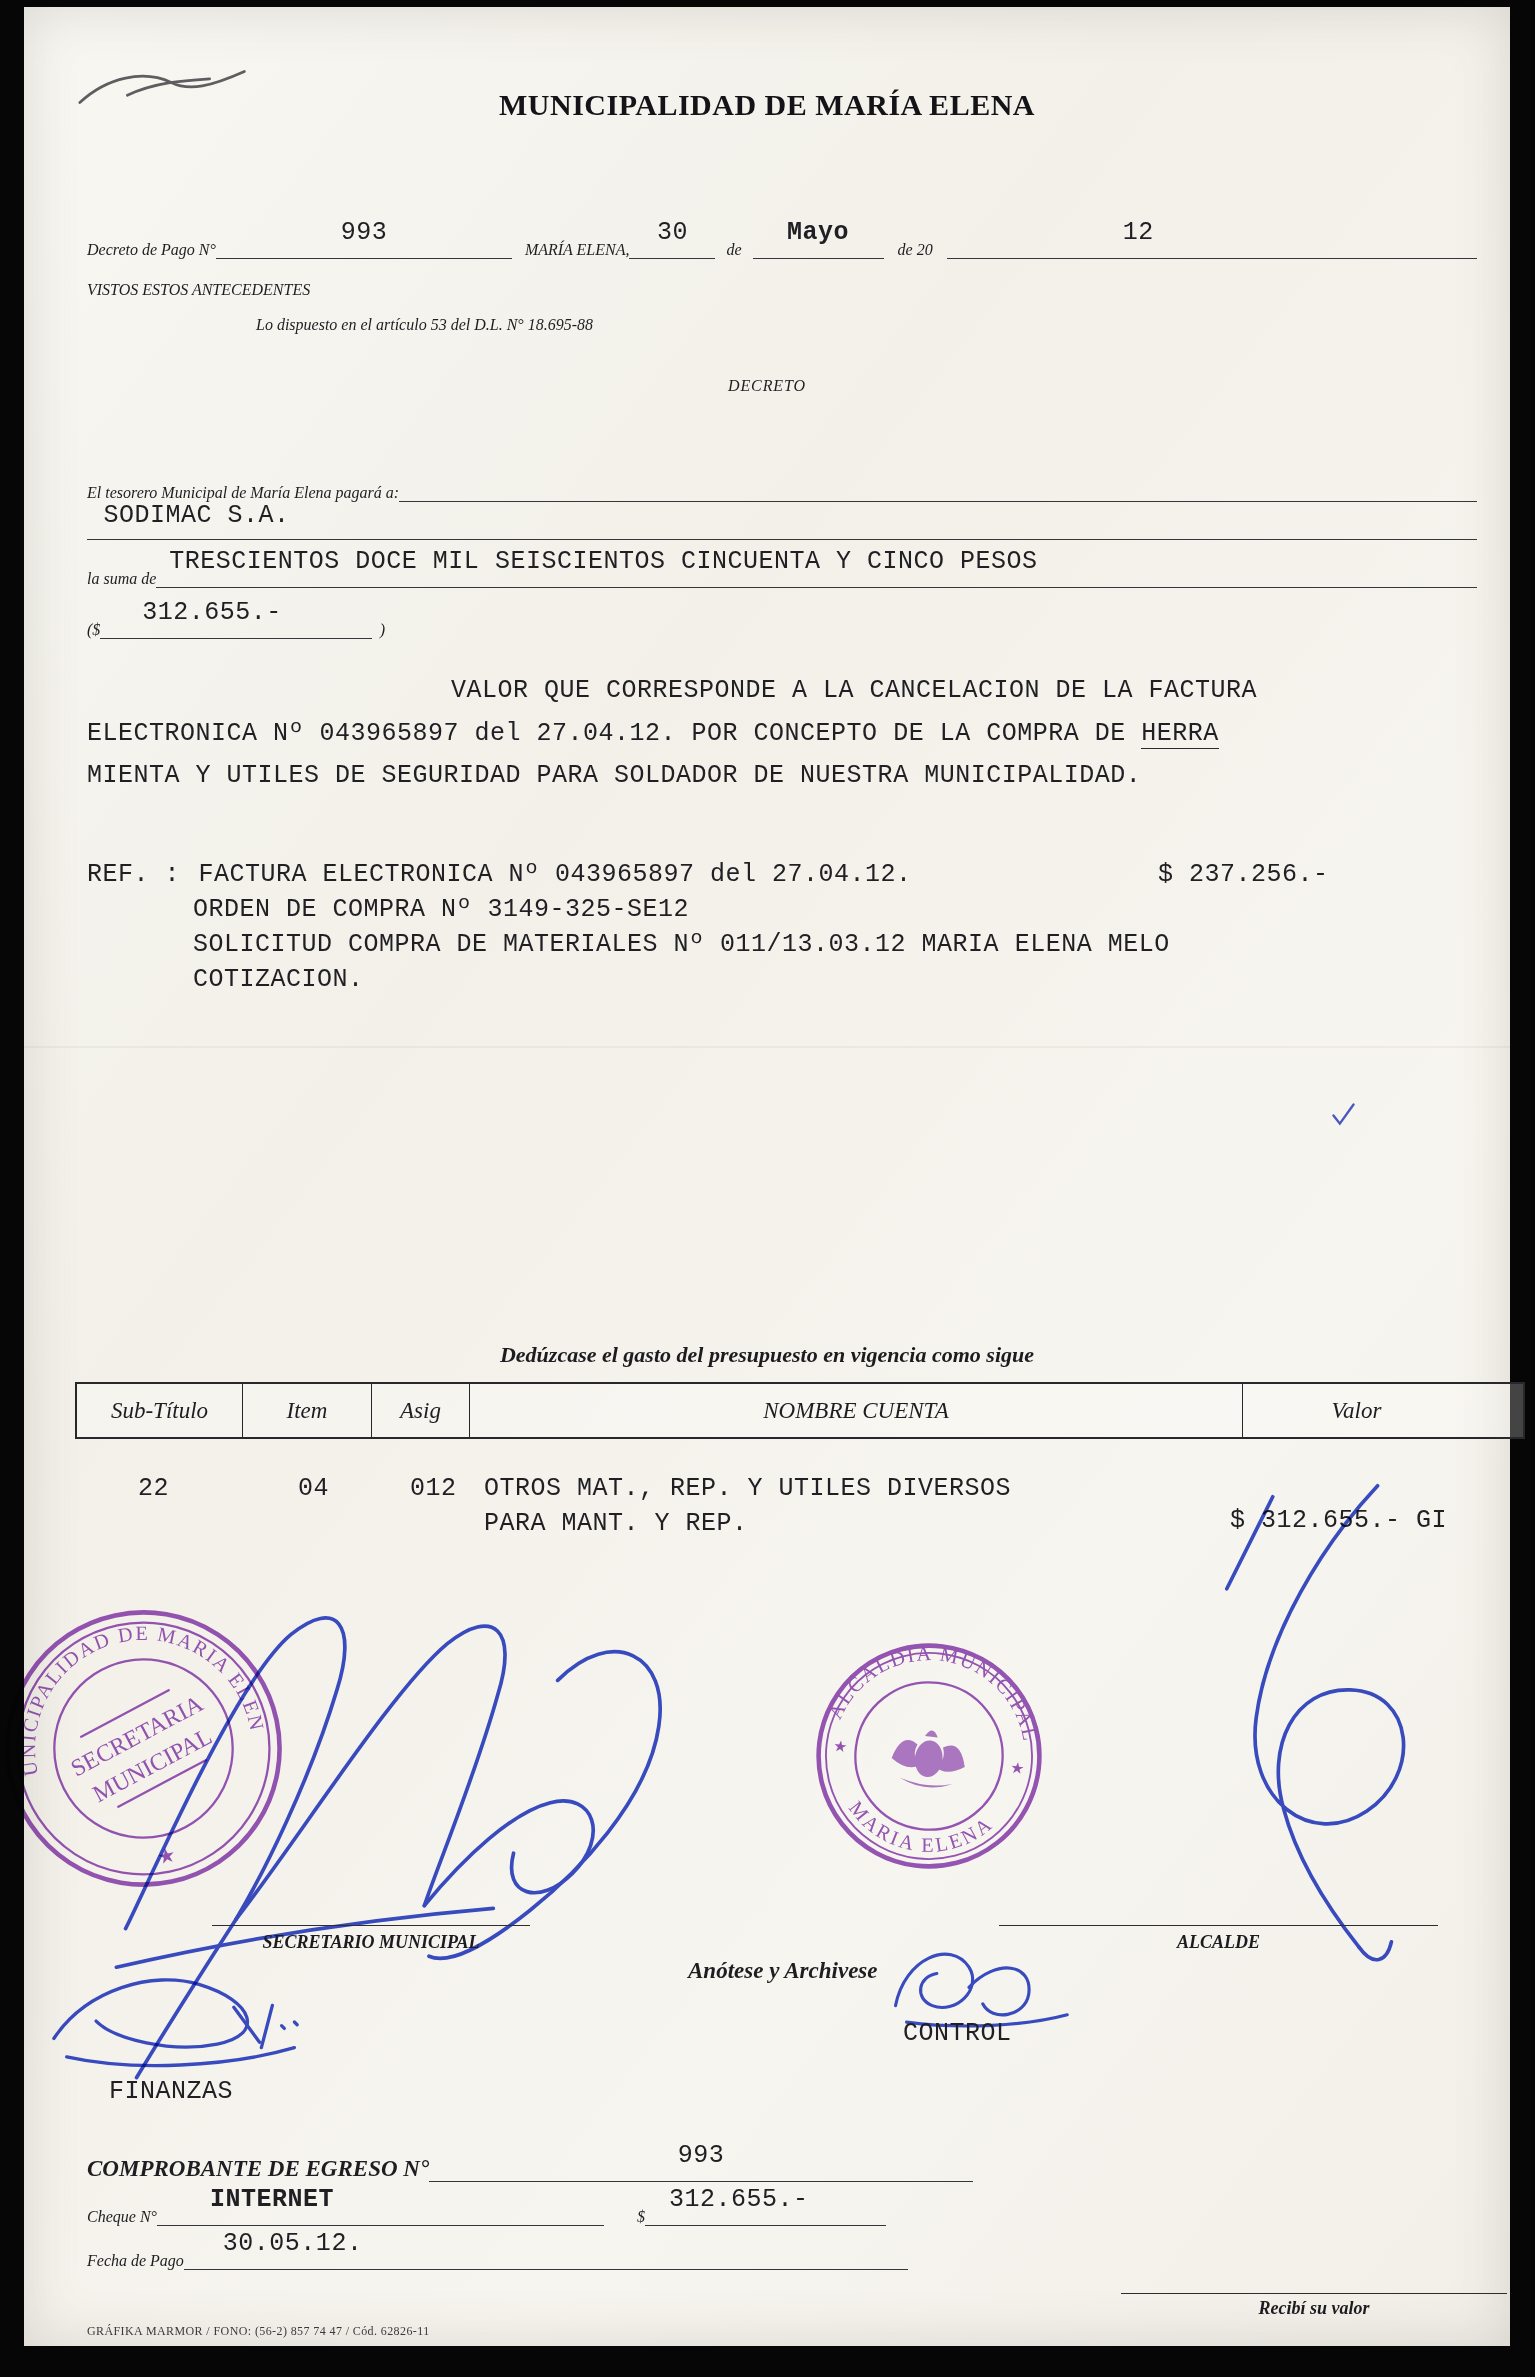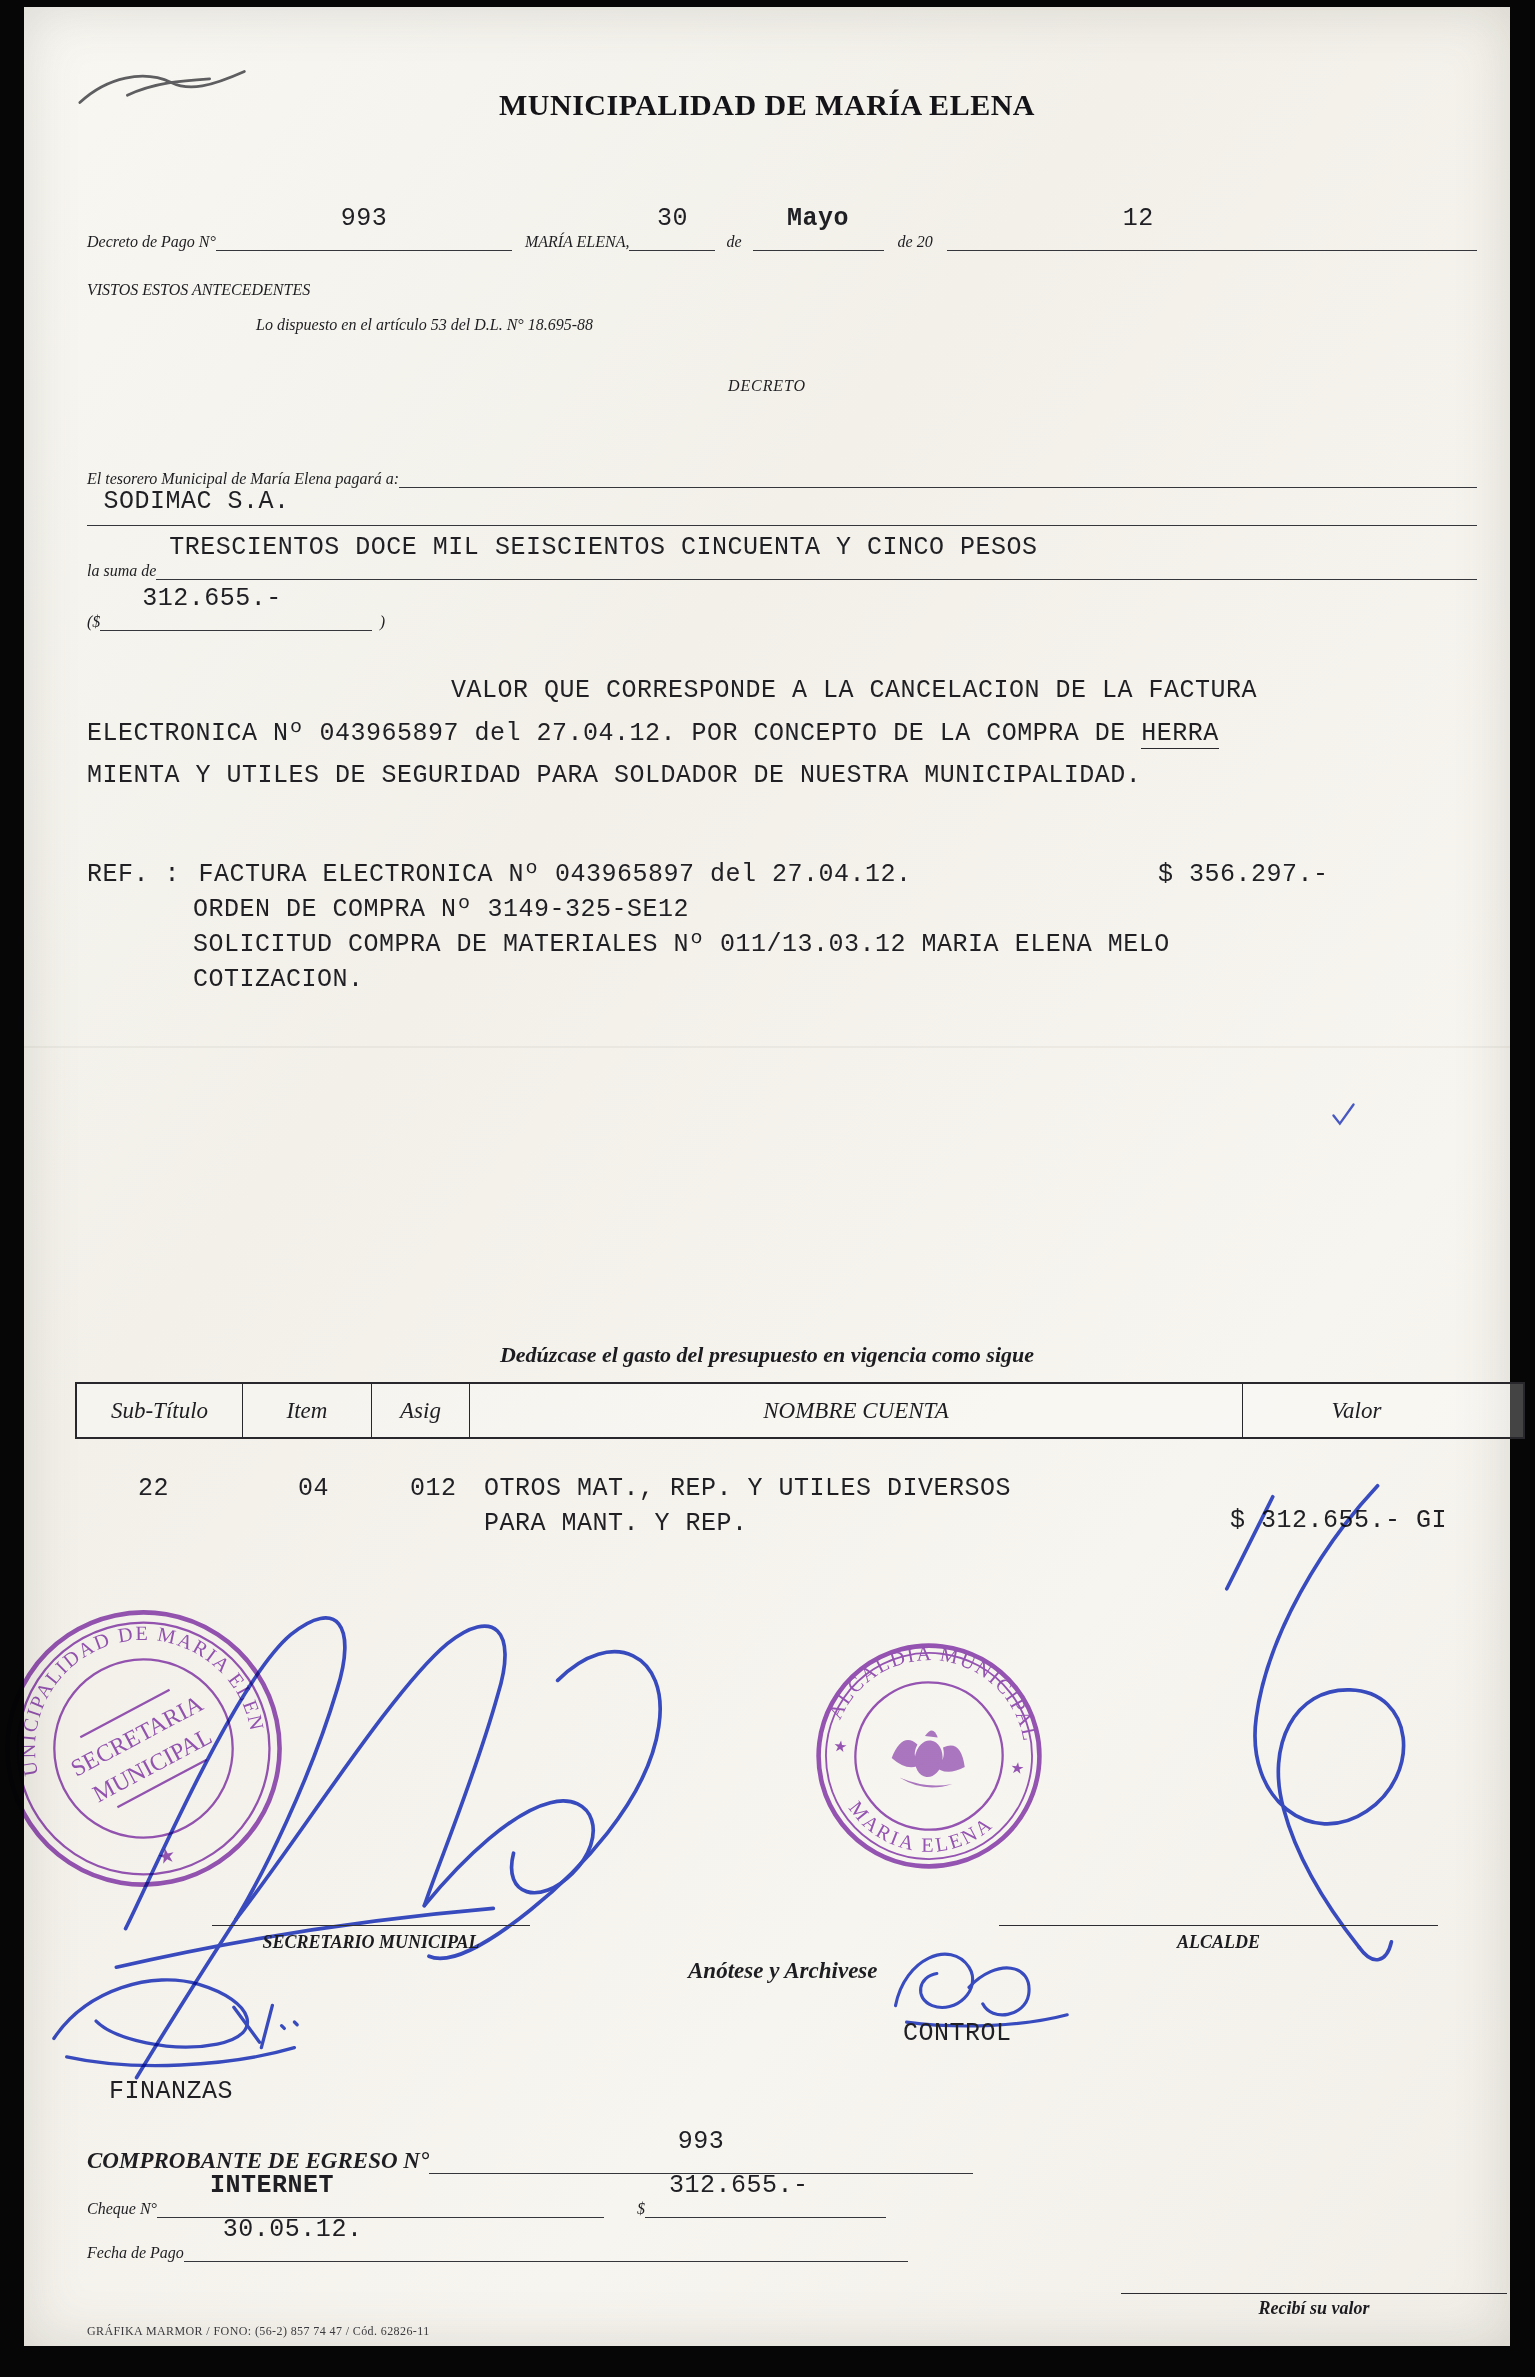--- a/index.html
+++ b/index.html
@@ -9,21 +9,21 @@
   .page { position:absolute; left:24px; top:7.4px; width:1486px; height:2339px;
           background:linear-gradient(128deg,#f8f7f2 0%, #f2f0e9 35%, #f7f5ef 70%, #f1efe8 100%);
           box-shadow:inset 0 0 55px rgba(90,85,70,.18); }
   .abs { position:absolute; }
   .si  { font-family:"Liberation Serif", serif; font-style:italic; font-size:16px; color:#1e1e22; white-space:nowrap; }
   .sb  { font-weight:bold; }
   .mono{ font-family:"Liberation Mono","DejaVu Sans Mono",monospace; font-size:25px; color:#1f1f24; letter-spacing:0.5px; white-space:nowrap; }
   .b   { font-weight:bold; }
   .uline { border-bottom:1.8px solid #2a2a2e; }
   .row { display:flex; align-items:flex-end; }
-  .fill{ border-bottom:1.8px solid #35353c; text-align:center; padding-bottom:17px; }
+  .fill{ border-bottom:1.8px solid #35353c; text-align:center; padding-bottom:11px;margin-top:14px; }
   .fill-left { text-align:left; }
   .title { width:100%; text-align:center; font-size:30px; font-weight:bold; color:#141418; letter-spacing:0.5px; }
   .center { width:100%; text-align:center; }
   .caption { font-size:22px; font-weight:bold; font-style:italic; color:#1c1c20; }
   .table { display:flex; width:1450px; height:57px; border:2.8px solid #27272c; background:rgba(255,255,255,.25); }
   .th { border-right:1.8px solid #27272c; display:flex; align-items:center; justify-content:center;
         font-style:italic; font-size:23px; color:#1d1d22; }
   .th:last-child { border-right:none; }
   .sigline { border-top:1.8px solid #2c2c31; }
   .lbl-c { text-align:center; font-style:italic; font-weight:bold; font-size:18px; color:#1c1c20; }
@@ -82,21 +82,21 @@
   </div>
 
   <div class="abs mono" style="top:669px; left:427px">VALOR QUE CORRESPONDE A LA CANCELACION DE LA FACTURA</div>
   <div class="abs" style="top:712px; left:63px"><span class="mono">ELECTRONICA Nº 043965897 del 27.04.12. POR CONCEPTO DE LA COMPRA DE </span><span class="mono uline">HERRA</span></div>
   <div class="abs mono" style="top:754px; left:63px">MIENTA Y UTILES DE SEGURIDAD PARA SOLDADOR DE NUESTRA MUNICIPALIDAD.</div>
 
   <div class="abs" style="top:853px; left:63px">
     <span class="mono">REF. :</span>
     <span class="mono" style="margin-left:14.7px">FACTURA ELECTRONICA Nº 043965897 del 27.04.12.</span>
   </div>
-  <div class="abs mono" style="top:853px; left:1134px">$ 356.297.-</div>
+  <div class="abs mono" style="top:853px; left:1134px">$ 237.256.-</div>
   <div class="abs mono" style="top:888px; left:169px">ORDEN DE COMPRA Nº 3149-325-SE12</div>
   <div class="abs mono" style="top:923px; left:169px">SOLICITUD COMPRA DE MATERIALES Nº 011/13.03.12 MARIA ELENA MELO</div>
   <div class="abs mono" style="top:958px; left:169px">COTIZACION.</div>
 
   <svg class="abs sig" style="left:1304px; top:1092px" width="31" height="31" viewBox="0 0 34 34">
     <path d="M 6,18 L 13,27 L 28,6" fill="none" stroke="#2a3fc9" stroke-width="2.6" stroke-linecap="round" opacity=".85"></path>
   </svg>
 
   <div class="abs center caption" style="top:1335px">Dedúzcase el gasto del presupuesto en vigencia como sigue</div>
   <div class="abs table" style="top:1375px; left:51px">

